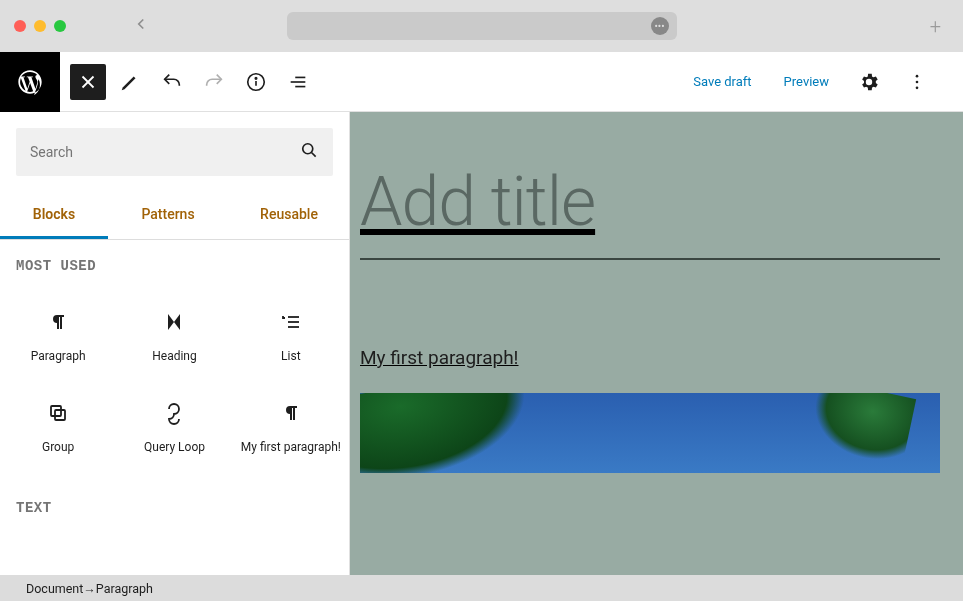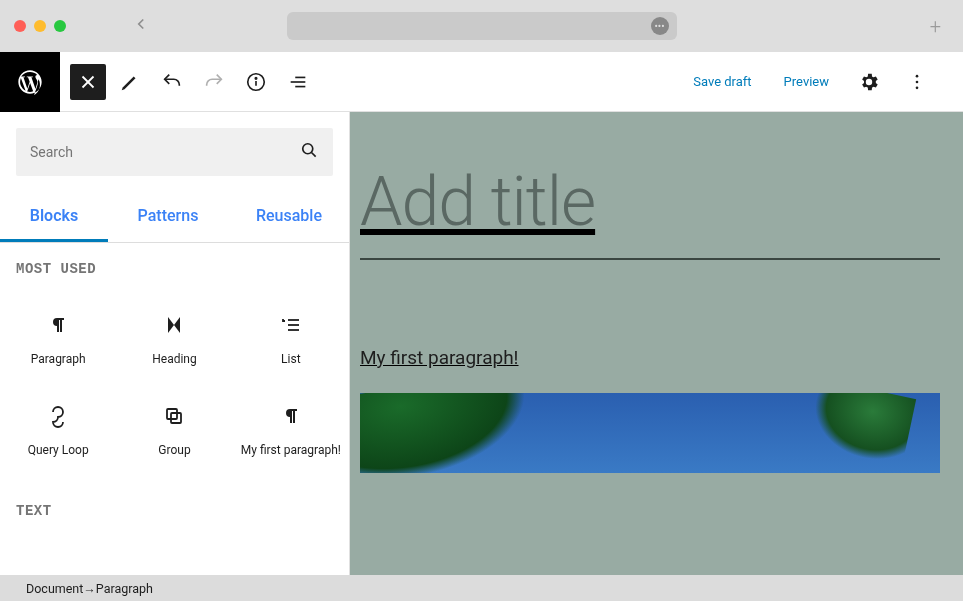--- a/index.html
+++ b/index.html
@@ -32,21 +32,21 @@
 .tb-icon-btn { width: 40px; height: 40px; display: flex; align-items: center; justify-content: center; cursor: pointer; }
 
 
 .main { display: flex; height: 463px; }
 .inserter { width: 350px; background: #fff; border-right: 1px solid #e0e0e0; display: flex; flex-direction: column; }
 .search-wrap { padding: 16px; }
 .search-box { height: 48px; background: #f0f0f0; border-radius: 2px; display: flex; align-items: center; padding: 0 14px; }
 .search-input { flex: 1; background: transparent; border: none; outline: none; font-size: 14px; color: #757575; }
 .search-icon { color: #1e1e1e; }
 .tabs { display: flex; border-bottom: 1px solid #ddd; }
-.tab { flex: 0 0 auto; padding: 14px 12px; font-size: 16px; text-align: center; cursor: pointer; color: #3b82f6; font-weight: 500; }
+.tab { flex: 0 0 auto; padding: 14px 12px; font-size: 14px; text-align: center; cursor: pointer; color: #a16207; font-weight: 500; }
 .tab:nth-child(1) { width: 108px; border-bottom: 3px solid #007cba; font-weight: 600; }
 .tab:nth-child(2) { width: 120px; }
 .tab:nth-child(3) { width: 122px; }
 .section-label { font-size: 14px; font-weight: 600; color: #757575; letter-spacing: 0.5px; padding: 18px 16px 10px; font-family: Liberation Mono, monospace; }
 .block-grid { display: grid; grid-template-columns: repeat(3, 1fr); padding: 8px 0; }
 .block-item { display: flex; flex-direction: column; align-items: center; padding: 18px 6px; cursor: pointer; }
 .block-item svg { width: 24px; height: 24px; margin-bottom: 14px; }
 .block-item span { font-size: 12px; color: #1e1e1e; text-align: center; line-height: 1.4; }
 
 .canvas { flex: 1; background: #98aba3; overflow: hidden; position: relative; text-decoration: underline; }
@@ -182,30 +182,30 @@
         <svg viewBox="0 0 24 24" fill="none" stroke="#1e1e1e" stroke-width="1.8">
             <line x1="9" y1="7" x2="20" y2="7"></line>
             <line x1="9" y1="12" x2="20" y2="12"></line>
             <line x1="9" y1="17" x2="20" y2="17"></line>
             <polyline points="4 6 4 8 6 8"></polyline>
           </svg>
         <span>List</span>
       </div>
       <div class="block-item">
         <svg viewBox="0 0 24 24" fill="none" stroke="#1e1e1e" stroke-width="1.8">
-            <path d="M7 8a5 5 0 015-5 5 5 0 015 5 5 5 0 01-5 5 5 5 0 01-5 5 5 5 0 005 5 5 5 0 005-5"></path>
-          </svg>
-        <span>Query Loop</span>
-      </div>
-      <div class="block-item">
-        <svg viewBox="0 0 24 24" fill="none" stroke="#1e1e1e" stroke-width="1.8">
             <rect x="5" y="5" width="10" height="10" rx="1"></rect>
             <rect x="9" y="9" width="10" height="10" rx="1"></rect>
           </svg>
         <span>Group</span>
+      </div>
+      <div class="block-item">
+        <svg viewBox="0 0 24 24" fill="none" stroke="#1e1e1e" stroke-width="1.8">
+            <path d="M7 8a5 5 0 015-5 5 5 0 015 5 5 5 0 01-5 5 5 5 0 01-5 5 5 5 0 005 5 5 5 0 005-5"></path>
+          </svg>
+        <span>Query Loop</span>
       </div>
       <div class="block-item">
         <svg viewBox="0 0 24 24" fill="#1e1e1e">
             <path d="M11 5h7v2h-2v12h-2V7h-1v12h-2v-6a4 4 0 010-8z"></path>
           </svg>
         <span>My first paragraph!</span>
       </div>
     </div>
     <div class="section-label">TEXT</div>
   </div>

